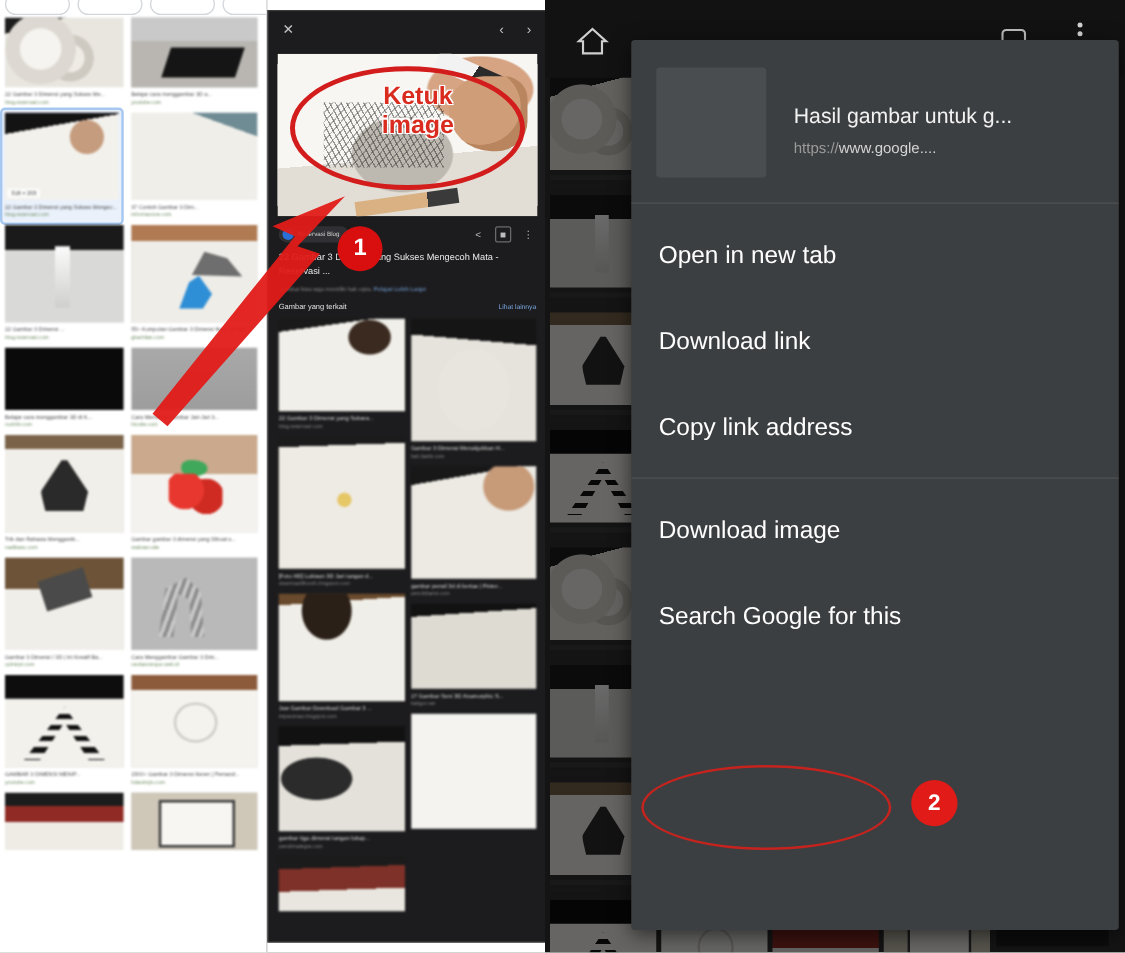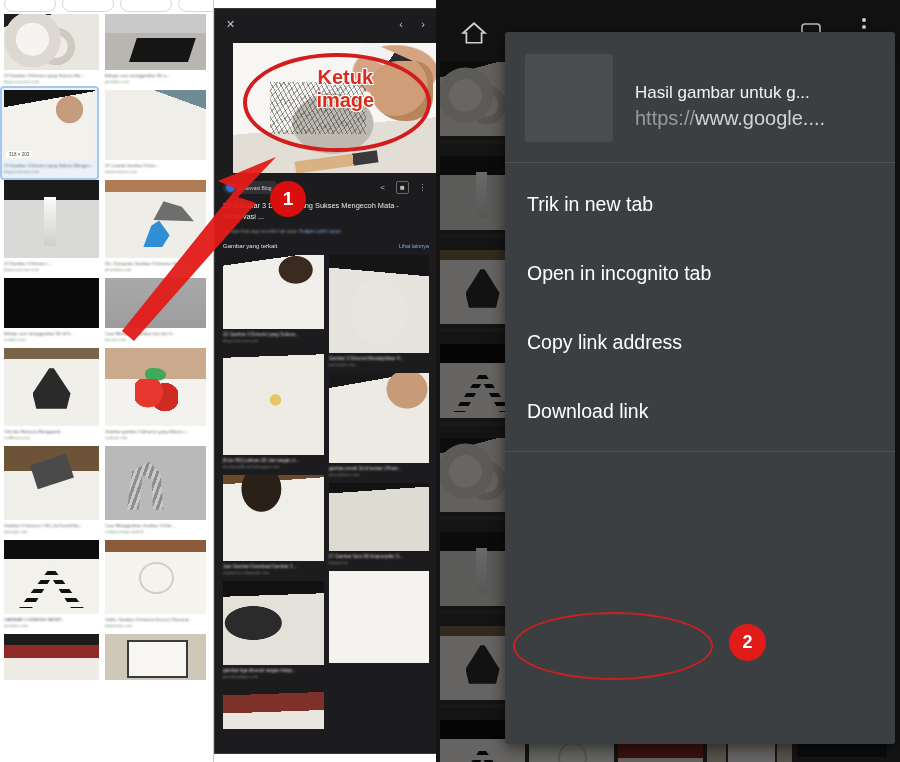--- a/index.html
+++ b/index.html
@@ -130,21 +130,20 @@
     position: absolute; top: 9px; color: #d6d6d6; font-size: 11px;
     line-height: 12px; opacity: .9; cursor: pointer;
   }
   #cv-close { left: 11px; }
   #cv-prev  { right: 34px; }
   #cv-next  { right: 12px; }
   #cv-hero {
     position: relative; left: 7px; width: 208px; height: 130px;
     background: linear-gradient(180deg,#161616 0 6%, #efece6 6% 94%, #2c2c2c 94% 100%);
     overflow: hidden;
-    margin-left: 11px;
   }
   #cv-hero-img {
     position: absolute; inset: 0;
     background:
       radial-gradient(ellipse at 78% 22%, #d6a483 0 18%, transparent 19%),
       radial-gradient(ellipse at 48% 62%, #bdb8b0 0 26%, transparent 27%),
       linear-gradient(175deg,#f7f6f3 0 62%, #e2ded6 62% 100%);
     filter: blur(.5px);
   }
   #cv-hero-pencil {
@@ -296,21 +295,21 @@
     box-shadow: 0 4px 16px rgba(0,0,0,.55); z-index: 60; overflow: hidden;
   }
   #cm-header { display: flex; padding: 22px 20px 20px 20px; align-items: flex-start; }
   #cm-thumb { width: 88px; height: 88px; background: #4a4d4f; border-radius: 3px; flex: 0 0 auto; }
   #cm-headtext { padding-left: 22px; padding-top: 28px; min-width: 0; }
   #cm-title {
     color: #f2f2f2; font-size: 17px; line-height: 22px; font-weight: 400;
     white-space: nowrap; overflow: hidden;
   }
   #cm-url {
-    color: #d3d3d3; font-size: 20px; line-height: 24px; font-weight: 400;
+    color: #d3d3d3; font-size: 12px; line-height: 24px; font-weight: 400;
     white-space: nowrap; overflow: hidden; margin-top: 2px;
   }
   #cm-url .scheme { color: #9a9a9a; }
   .cm-sep { height: 1px; background: #4e5153; }
   .cm-group { padding: 6px 0; }
   .cm-item {
     height: 69px; display: flex; align-items: center;
     padding-left: 22px; color: #ffffff; font-size: 19.5px;
     line-height: 24px; cursor: pointer; white-space: nowrap;
   }
@@ -764,25 +763,26 @@
       <div id="cm-thumb"></div>
       <div id="cm-headtext">
         <div id="cm-title">Hasil gambar untuk g...</div>
         <div id="cm-url">
           <span class="scheme">https://</span><span>www.google....</span>
         </div>
       </div>
     </div>
     <div class="cm-sep"></div>
     <div class="cm-group upper" id="cm-group-link">
-        <div class="cm-item">Trik in new tab</div>
-        <div class="cm-item">Open in incognito tab</div>
+        <div class="cm-item">Open in new tab</div>
+        <div class="cm-item">Download link</div>
         <div class="cm-item">Copy link address</div>
-        <div class="cm-item">Download link</div>
       </div>
     <div class="cm-sep"></div>
     <div class="cm-group lower" id="cm-group-image">
+        <div class="cm-item">Download image</div>
+        <div class="cm-item">Search Google for this</div>
       </div>
   </div>
   <div id="cm-ellipse"></div>
   <div id="badge-2">2</div>
 
 </div>
 
 </body></html>

